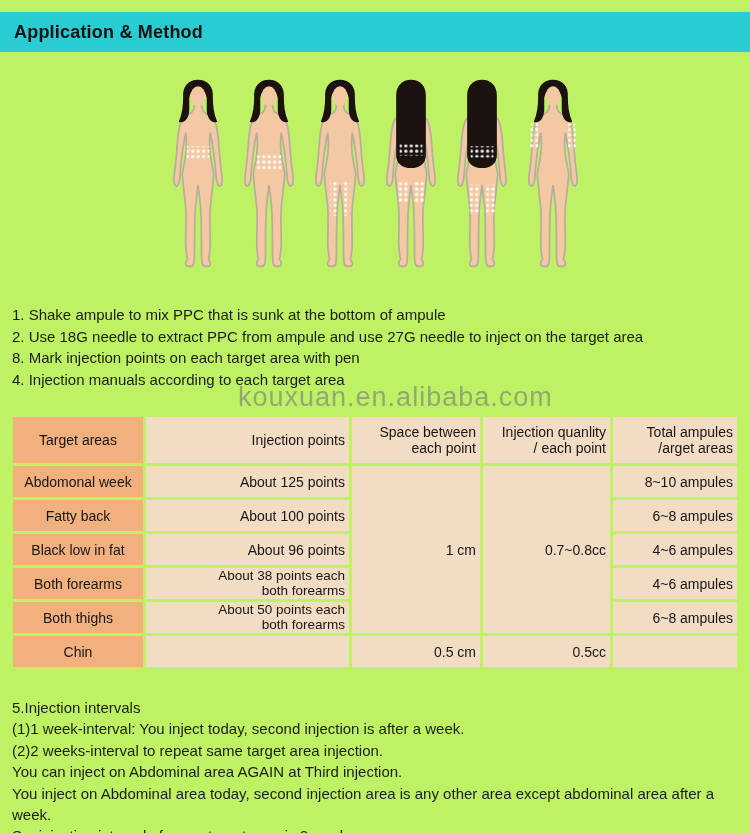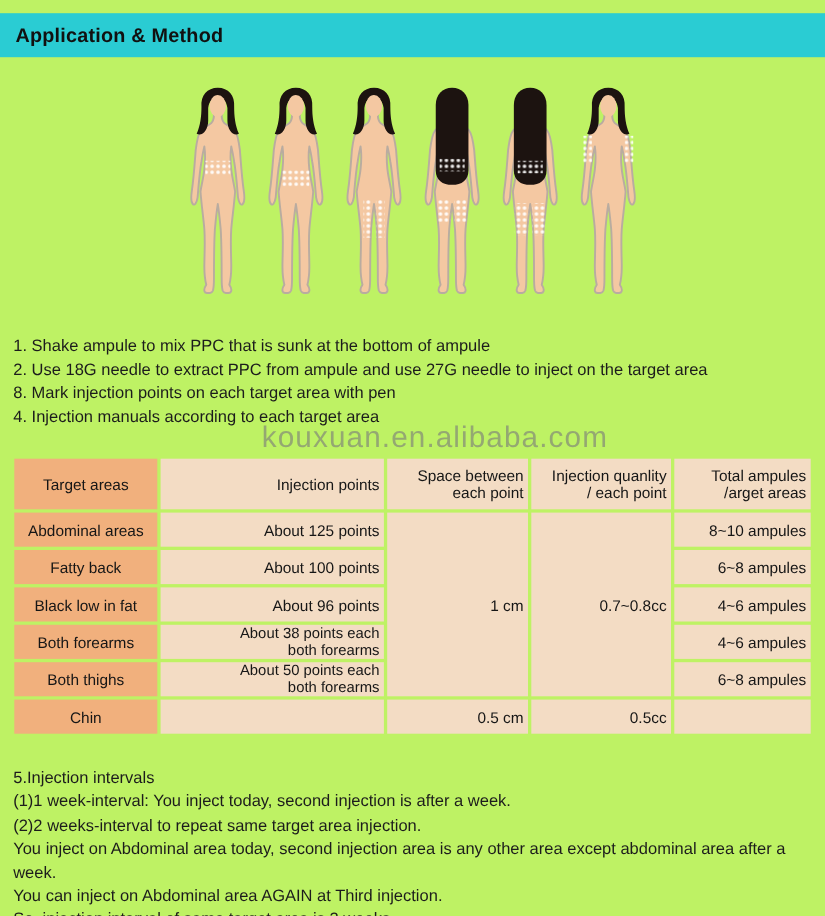--- a/index.html
+++ b/index.html
@@ -142,21 +142,21 @@
         <th class="light">
           <div class="cell-line">Injection quanlity</div>
           <div class="cell-line">/ each point</div>
         </th>
         <th class="light">
           <div class="cell-line">Total ampules</div>
           <div class="cell-line">/arget areas</div>
         </th>
       </tr>
       <tr class="row">
-        <td class="dark">Abdominal areas</td>
+        <td class="dark">Abdomonal week</td>
         <td class="light">About 125 points</td>
         <td class="light" rowspan="5">1 cm</td>
         <td class="light" rowspan="5">0.7~0.8cc</td>
         <td class="light">8~10 ampules</td>
       </tr>
       <tr class="row">
         <td class="dark">Fatty back</td>
         <td class="light">About 100 points</td>
         <td class="light">6~8 ampules</td>
       </tr>
@@ -189,18 +189,18 @@
         <td class="light"></td>
       </tr>
     </tbody>
       </table>
   </div>
 
   <div class="intervals">
     <div>5.Injection intervals</div>
     <div>(1)1 week-interval: You inject today, second injection is after a week.</div>
     <div>(2)2 weeks-interval to repeat same target area injection.</div>
+    <div>You can inject on Abdominal area AGAIN at Third injection.</div>
     <div>You inject on Abdominal area today, second injection area is any other area except abdominal area after a week.</div>
-    <div>You can inject on Abdominal area AGAIN at Third injection.</div>
     <div>So, injection interval of same target area is 2 weeks.</div>
   </div>
 
 </div>
 
 </body></html>

